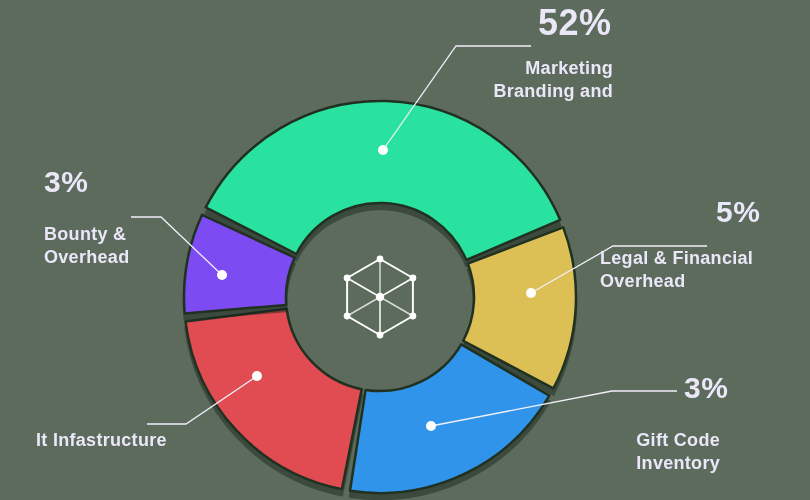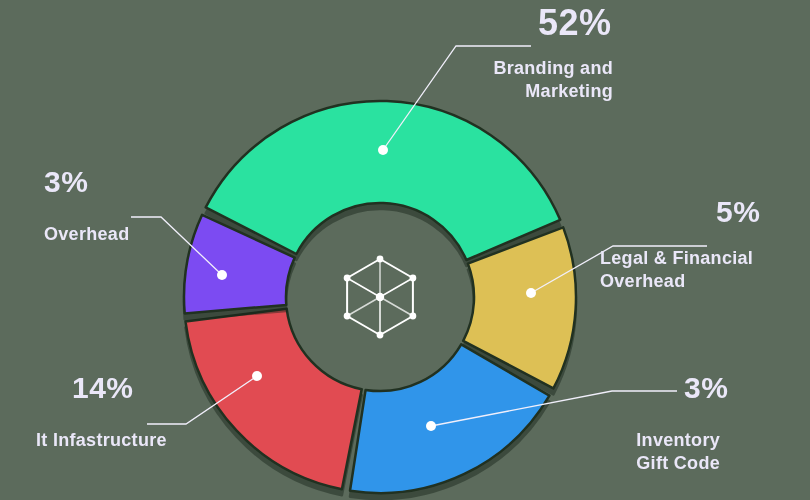--- a/index.html
+++ b/index.html
@@ -62,35 +62,35 @@
         <circle cx="380" cy="335" r="3.4"></circle>
         <circle cx="347.1" cy="316" r="3.4"></circle>
         <circle cx="347.1" cy="278" r="3.4"></circle>
         <circle cx="380" cy="297" r="4.2"></circle>
       </g>
     </g>
   </svg>
   <div class="labels" id="labels">
       <div class="pct" style="left: 538px; top: 5px; font-size: 36px; color: rgb(234, 231, 248);">52%</div>
       <div class="segname" style="left: 455px; top: 57px; width: 158px; text-align: right; color: rgb(234, 231, 248);">
+        <div>Marketing</div>
         <div>Branding and</div>
-        <div>Marketing</div>
       </div>
       <div class="pct" style="left: 716px; top: 197px; font-size: 30px; color: rgb(234, 231, 248);">5%</div>
       <div class="segname" style="left: 600px; top: 247px; width: 170px; text-align: left; color: rgb(234, 231, 248);">
         <div>Legal &amp; Financial</div>
         <div>Overhead</div>
       </div>
       <div class="pct" style="left: 684px; top: 373px; font-size: 30px; color: rgb(234, 231, 248);">3%</div>
       <div class="segname" style="left: 558px; top: 429px; width: 162px; text-align: right; color: rgb(234, 231, 248);">
+        <div>Gift Code</div>
         <div>Inventory</div>
-        <div>Gift Code</div>
       </div>
-      <div class="pct" style="left: 72px; top: 373px; font-size: 30px; color: rgb(234, 231, 248);">14%</div>
       <div class="segname" style="left: 36px; top: 429px; width: 210px; text-align: left; color: rgb(234, 231, 248);">
         <div>It Infastructure</div>
       </div>
       <div class="pct" style="left: 44px; top: 167px; font-size: 30px; color: rgb(234, 231, 248);">3%</div>
       <div class="segname" style="left: 44px; top: 223px; width: 150px; text-align: left; color: rgb(234, 231, 248);">
+        <div>Bounty &amp;</div>
         <div>Overhead</div>
       </div>
     </div>
 </div>
 
 </body></html>

